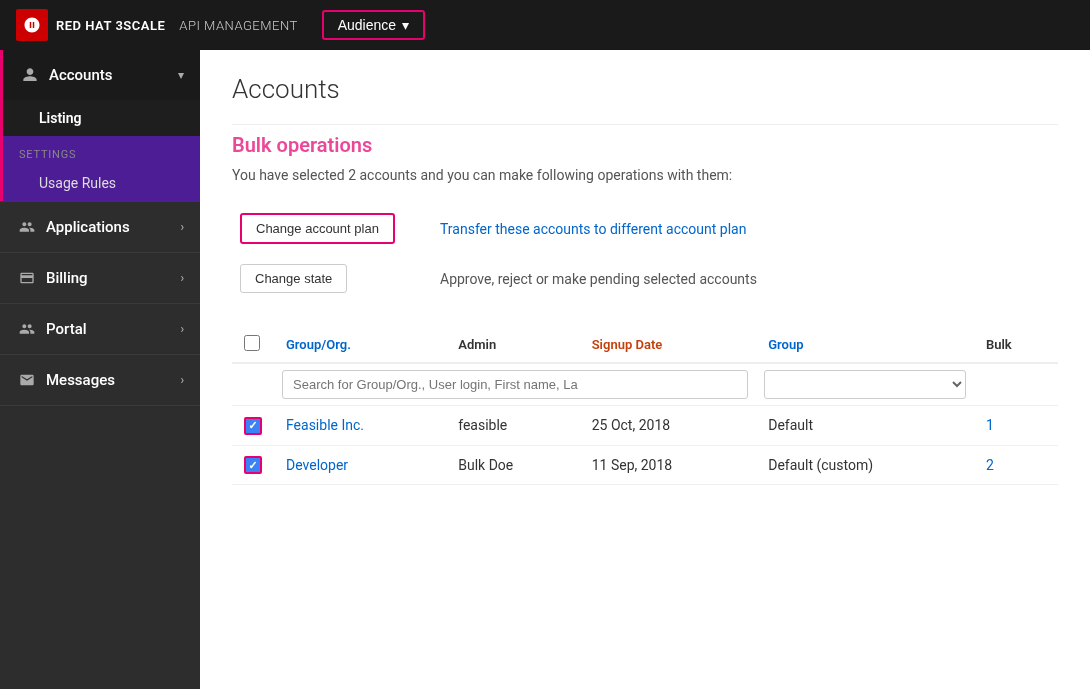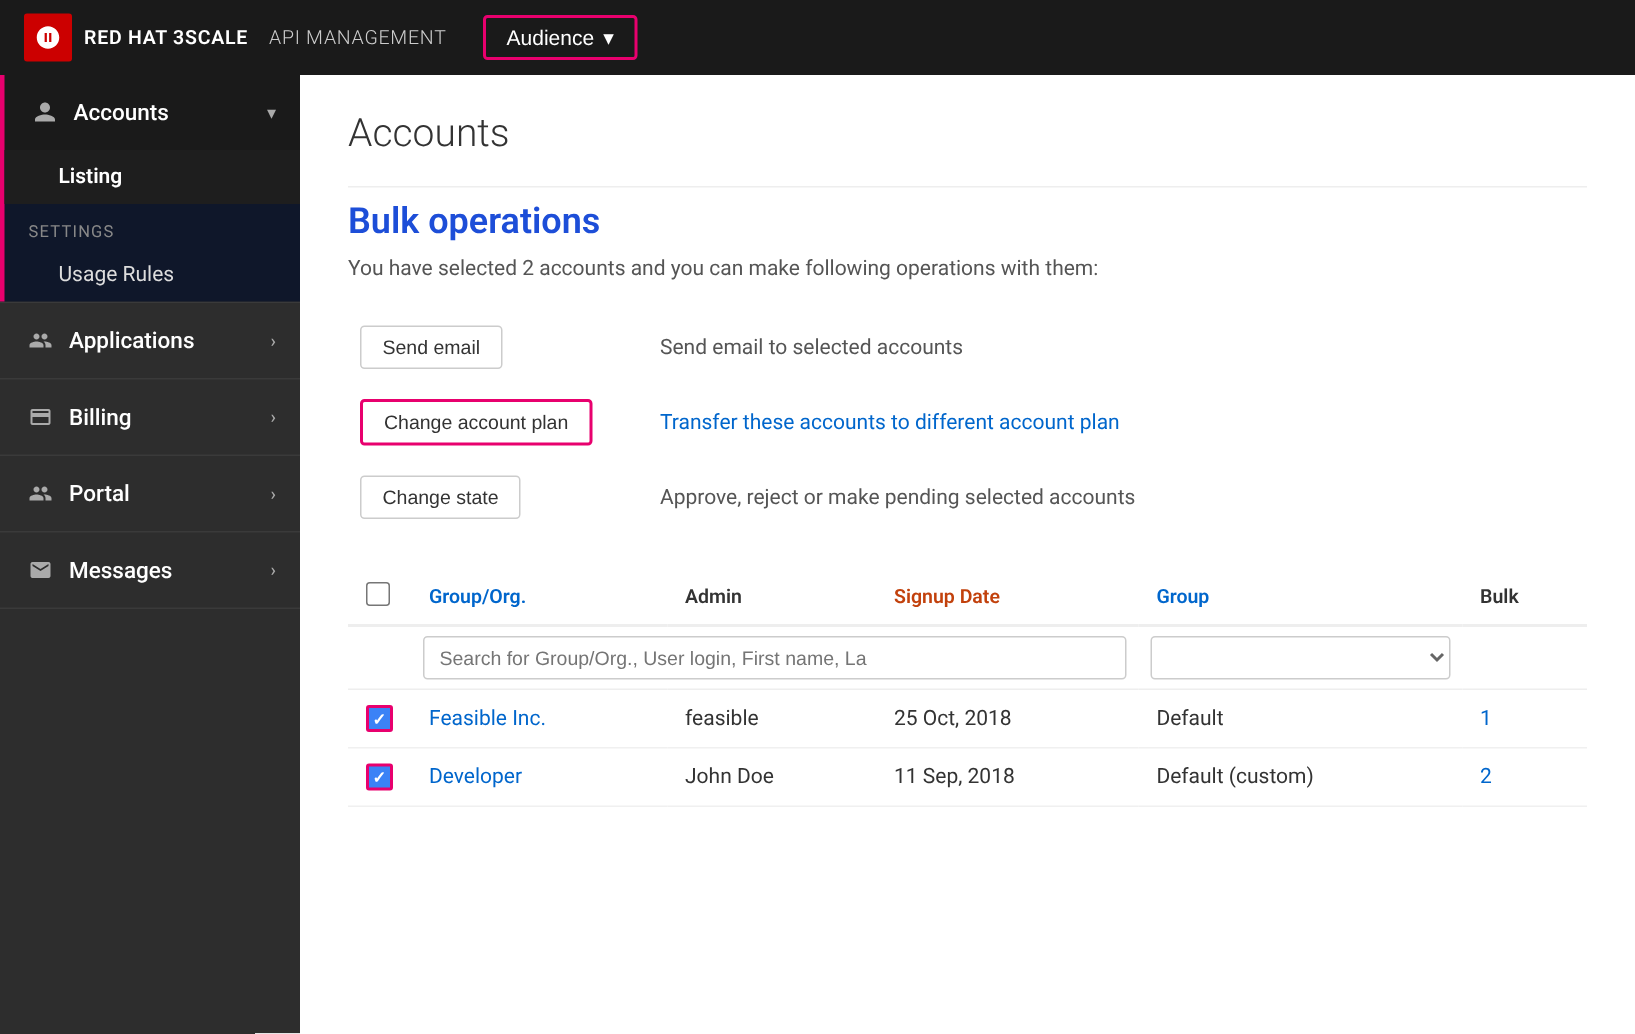--- a/index.html
+++ b/index.html
@@ -89,21 +89,21 @@
       display: inline-flex;
       align-items: center;
       justify-content: center;
       margin-right: 8px;
       color: #aaa;
     }
     .sidebar-item-label { flex: 1; }
     .sidebar-chevron { color: #aaa; font-size: 12px; }
 
     .sidebar-sub {
-      background: #0f172a;
+      background: #4c1d95;
       border-left: 3px solid #e8006e;
     }
     .sidebar-sub-item {
       padding: 10px 16px 10px 36px;
       cursor: pointer;
       color: #ddd;
       font-size: 14px;
     }
     .sidebar-sub-item.active {
       color: white;
@@ -128,23 +128,23 @@
     }
 
     .page-title {
       font-size: 26px;
       font-weight: 300;
       color: #333;
       margin-bottom: 20px;
     }
 
     .bulk-ops-title {
-      font-size: 24px;
+      font-size: 20px;
       font-weight: 600;
-      color: #1d4ed8;
+      color: #ec4899;
       margin-bottom: 10px;
     }
     .bulk-ops-desc {
       font-size: 14px;
       color: #555;
       margin-bottom: 20px;
     }
 
     
     .ops-table {
@@ -348,26 +348,20 @@
   <div class="content">
     <h1 class="page-title">Accounts</h1>
 
     <div class="divider"></div>
 
     <h2 class="bulk-ops-title">Bulk operations</h2>
     <p class="bulk-ops-desc">You have selected 2 accounts and you can make following operations with them:</p>
 
     <table class="ops-table">
       <tbody>
-        <tr class="ops-row">
-          <td style="width:200px;">
-            <button class="ops-btn">Send email</button>
-          </td>
-          <td class="ops-desc">Send email to selected accounts</td>
-        </tr>
         <tr class="ops-row">
           <td style="width:200px;">
             <button class="ops-btn highlighted">Change account plan</button>
           </td>
           <td class="ops-desc link-style">Transfer these accounts to different account plan</td>
         </tr>
         <tr class="ops-row">
           <td style="width:200px;">
             <button class="ops-btn">Change state</button>
           </td>
@@ -419,21 +413,21 @@
           </td>
         </tr>
 
         <tr class="table-row">
           <td class="checkbox-cell">
             <div class="checkbox-checked" style="border:2px solid #e8006e; background:#3b82f6;"></div>
           </td>
           <td>
             <span class="cell-link">Developer</span>
           </td>
-          <td>John Doe</td>
+          <td>Bulk Doe</td>
           <td>11 Sep, 2018</td>
           <td>Default (custom)</td>
           <td>
             <span class="num-link">2</span>
           </td>
         </tr>
       </tbody>
     </table>
 
   </div>

